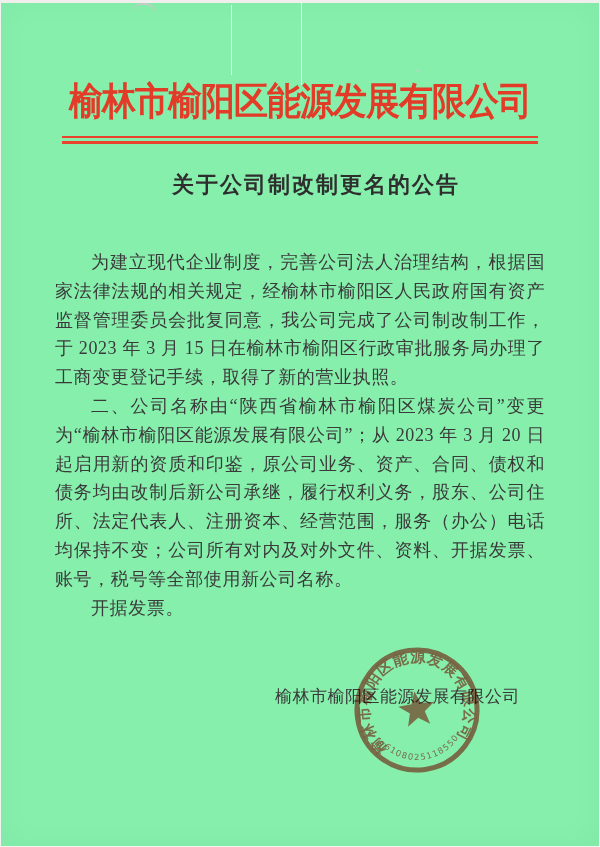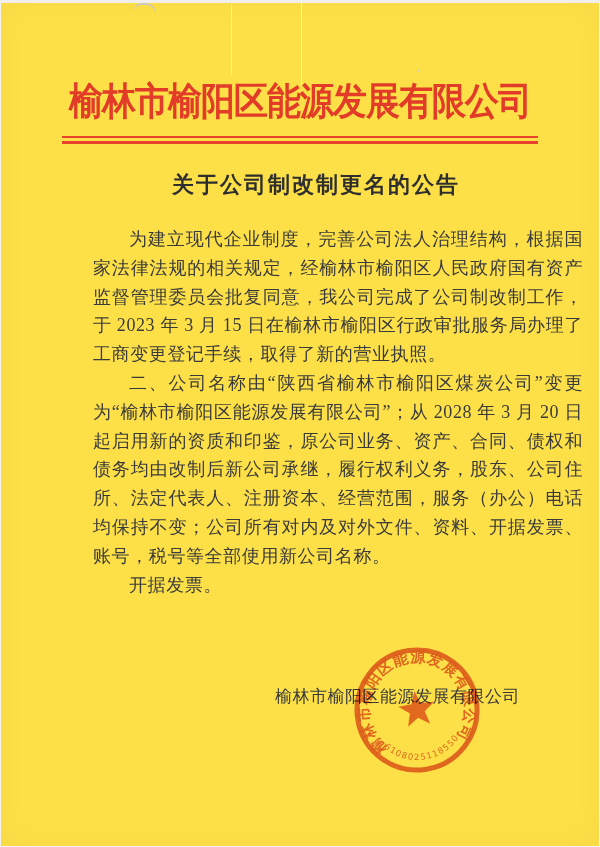--- a/index.html
+++ b/index.html
@@ -1,41 +1,41 @@
 <!DOCTYPE html>
 <html><head>
 <meta charset="utf-8">
 <style>
   html,body{margin:0;padding:0;background:#ffffff;}
   .page{
     position:relative;width:600px;height:847px;margin:0;
-    background:#fde047;overflow:hidden;
+    background:#86efac;overflow:hidden;
     font-family:"Liberation Serif","DejaVu Serif",serif;
     box-shadow:inset 0 0 0 1px #f3f2f0, inset 0 0 35px rgba(0,0,0,0.03);
   }
   .top-edge{position:absolute;top:0;left:0;right:0;height:3px;background:#f0efec;}
   .letterhead{
     position:absolute;top:76px;left:0;width:100%;text-align:center;
     font-size:34px;font-weight:bold;color:#e23b28;letter-spacing:-1px;
     font-family:"DejaVu Sans","Liberation Sans",sans-serif;
     transform:scaleY(1.12);transform-origin:top center;white-space:nowrap;
   }
   .red-rule{
     position:absolute;top:136px;left:62px;width:476px;height:3px;
     border-top:2px solid #e8432c;border-bottom:3px solid #e8432c;
     background:transparent;
   }
   .doc-title{
     position:absolute;top:170px;left:0;width:100%;text-align:center;
     font-size:22px;font-weight:bold;color:#2e2e2e;letter-spacing:2px;margin-left:16px;
   }
   .body-text{
-    position:absolute;top:225px;left:55px;width:490px;
+    position:absolute;top:248px;left:55px;width:490px;
     font-size:18px;line-height:28.8px;color:#3a3a3a;
-    text-align:justify;text-justify:inter-character;letter-spacing:0.6px;margin-left:38px;
+    text-align:justify;text-justify:inter-character;letter-spacing:0.6px;
   }
   .body-text p{margin:0;text-indent:2em;}
   .signature{
     position:absolute;top:685px;right:80px;
     font-size:17px;color:#3a3a3a;letter-spacing:0.5px;white-space:nowrap;
   }
   .sig-date{
     position:absolute;top:729px;right:110px;
     font-size:17px;color:#3a3a3a;letter-spacing:1px;white-space:nowrap;
   }
@@ -67,21 +67,21 @@
   <div class="artifact-dot"></div>
 
   <div class="letterhead">榆林市榆阳区能源发展有限公司</div>
 
   <div class="red-rule"></div>
 
   <div class="doc-title">关于公司制改制更名的公告</div>
 
   <div class="body-text">
     <p>为建立现代企业制度，完善公司法人治理结构，根据国家法律法规的相关规定，经榆林市榆阳区人民政府国有资产监督管理委员会批复同意，我公司完成了公司制改制工作，于 2023 年 3 月 15 日在榆林市榆阳区行政审批服务局办理了工商变更登记手续，取得了新的营业执照。</p>
-    <p>二、公司名称由“陕西省榆林市榆阳区煤炭公司”变更为“榆林市榆阳区能源发展有限公司”；从 2028 年 3 月 20 日起启用新的资质和印鉴，原公司业务、资产、合同、债权和债务均由改制后新公司承继，履行权利义务，股东、公司住所、法定代表人、注册资本、经营范围，服务（办公）电话均保持不变；公司所有对内及对外文件、资料、开据发票、账号，税号等全部使用新公司名称。</p>
+    <p>二、公司名称由“陕西省榆林市榆阳区煤炭公司”变更为“榆林市榆阳区能源发展有限公司”；从 2023 年 3 月 20 日起启用新的资质和印鉴，原公司业务、资产、合同、债权和债务均由改制后新公司承继，履行权利义务，股东、公司住所、法定代表人、注册资本、经营范围，服务（办公）电话均保持不变；公司所有对内及对外文件、资料、开据发票、账号，税号等全部使用新公司名称。</p>
     <p>开据发票。</p>
   </div>
 
   <div class="signature">榆林市榆阳区能源发展有限公司</div>
 
 
   <div class="seal">
     <svg viewBox="0 0 154 154" xmlns="http://www.w3.org/2000/svg">
       <defs>
         <path id="arcTop" d="M 37.7 104.5 A 48 48 0 1 1 116.3 104.5" fill="none"></path>

